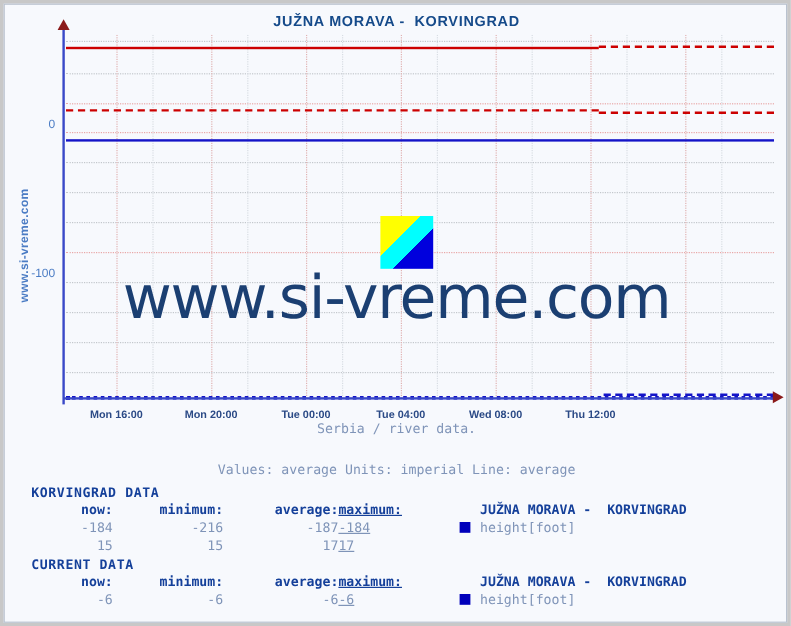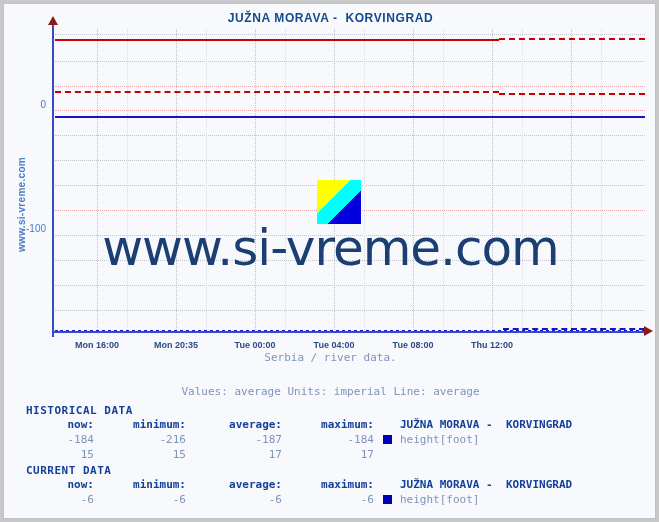--- a/index.html
+++ b/index.html
@@ -100,21 +100,21 @@
     font-family:"DejaVu Sans Mono","Liberation Mono",monospace;
     font-size:11px;
   }
   .sec-title{color:#15409a;font-weight:bold;padding-left:22px;
     letter-spacing:.5px;}
   table.dt{border-collapse:collapse;margin-left:14px;}
   table.dt td{font-size:11px;padding:1px 0;white-space:pre;}
   td.c-now{width:76px;text-align:right;}
   td.c-min{width:92px;text-align:right;}
   td.c-avg{width:96px;text-align:right;margin-top:38px;}
-  td.c-max{width:92px;text-align:right;}
+  td.c-max{width:92px;text-decoration:underline;}
   td.c-swatch{width:26px;text-align:center;}
   td.c-name{text-align:left;}
   .hdr{color:#15409a;font-weight:bold;}
   .val{color:#7f94b8;}
   .unit{color:#7f94b8;}
   .stname{color:#15409a;font-weight:bold;}
   .swatch{display:inline-block;width:9px;height:9px;background:#0000bb;
     vertical-align:-1px;}
 </style>
 </head>
@@ -173,35 +173,35 @@
 
   <div id="yaxis"></div>
   <div id="xaxis"></div>
   <div id="yarrow"></div>
   <div id="xarrow"></div>
 
   <div class="ytick" style="left:2px;top:95px">0</div>
   <div class="ytick" style="left:2px;top:219px">-100</div>
 
   <div class="xtick" style="left:58px">Mon 16:00</div>
-  <div class="xtick" style="left:137px">Mon 20:35</div>
+  <div class="xtick" style="left:137px">Mon 20:00</div>
   <div class="xtick" style="left:216px">Tue 00:00</div>
   <div class="xtick" style="left:295px">Tue 04:00</div>
-  <div class="xtick" style="left:374px">Tue 08:00</div>
+  <div class="xtick" style="left:374px">Wed 08:00</div>
   <div class="xtick" style="left:453px">Thu 12:00</div>
 
   <div id="logo"></div>
   <div id="watermark">www.si-vreme.com</div>
 
   <div class="caption" style="top:347px">Serbia / river data.</div>
   <div class="caption" style="top:381px">Values: average  Units: imperial  Line: average</div>
 
   <div id="tables">
 
-    <div class="sec-title">HISTORICAL DATA</div>
+    <div class="sec-title">KORVINGRAD DATA</div>
     <table class="dt">
       <tbody>
           <tr>
         <td class="c-now hdr">now:</td>
         <td class="c-min hdr">minimum:</td>
         <td class="c-avg hdr">average:</td>
         <td class="c-max hdr">maximum:</td>
         <td class="c-swatch"></td>
         <td class="c-name stname">JUŽNA MORAVA -  KORVINGRAD</td>
       </tr>

